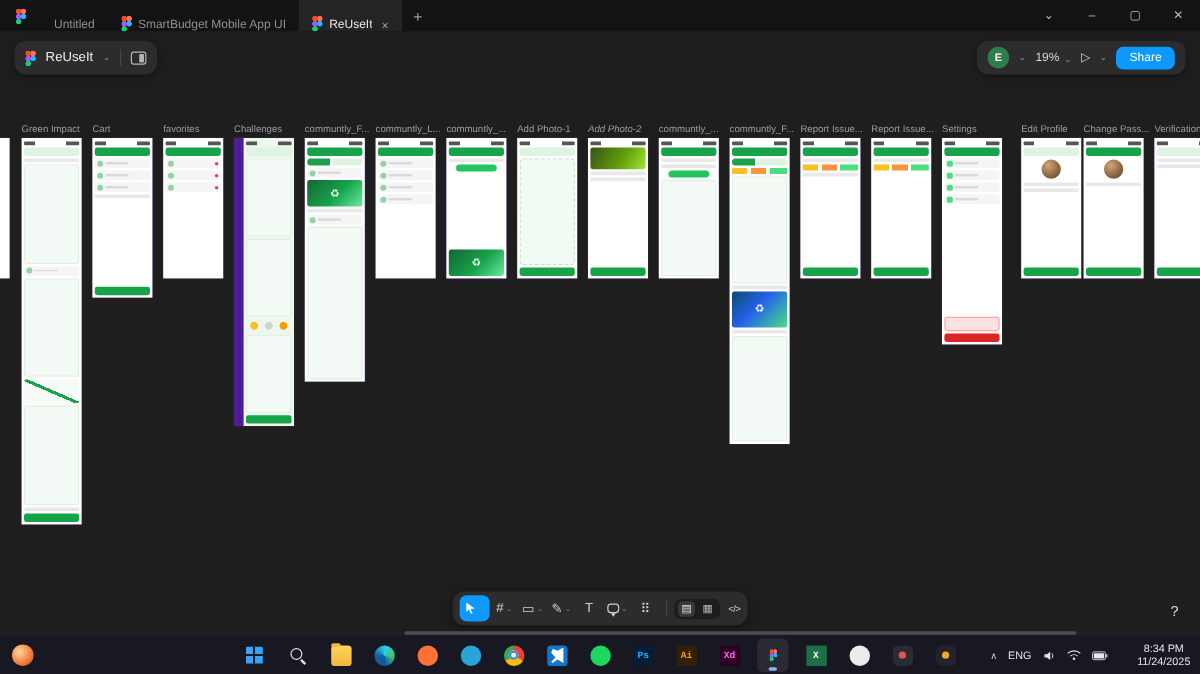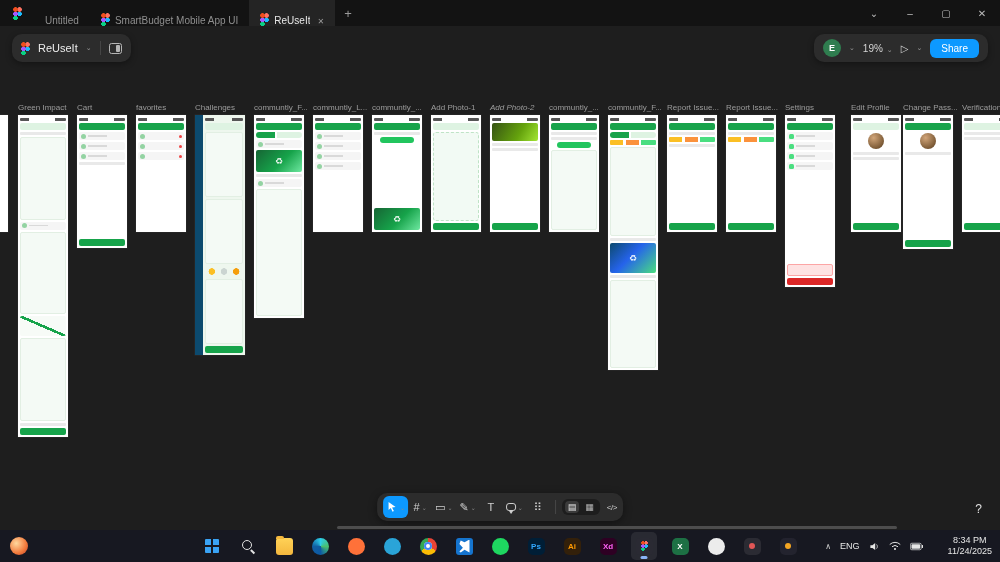--- a/index.html
+++ b/index.html
@@ -43,21 +43,21 @@
   .panel-ic::before { content:""; position:absolute; right:1px; top:1px; bottom:1px; width:3.5px; background:#b5b5b5; border-radius:1px; }
   .file-name { color:#ececec; }
   .avatar { width:18px; height:18px; border-radius:50%; background:#2f7d4f; color:#fff;
     display:flex; align-items:center; justify-content:center; font-size:9px; font-weight:bold; }
   .zoom-box { display:flex; align-items:flex-end; gap:4px; color:#d4d4d4; font-size:10px; }
   .play-ic { font-size:10px; color:#d4d4d4; }
   .share-btn { background:#0d99ff; color:#fff; font-size:10px; padding:4px 11px; border-radius:6px; }
 
   
   .frames { position:absolute; inset:0; pointer-events:none; }
-  .frame { position:absolute; top:115px; width:50px; background:#0c4a6e;
+  .frame { position:absolute; top:115px; width:50px; background:#4c1d95;
     box-shadow:0 0 0 0.5px rgba(255,255,255,.07); pointer-events:auto; display:flex; flex-direction:column; }
   .frame-label { position:absolute; top:-12px; left:0; font-size:8px; color:#9c9c9c; white-space:nowrap; }
   .frame-body { flex:1; display:flex; flex-direction:column; gap:2px; padding:2px; overflow:hidden; background:#fff; }
   .frame-partial { position:absolute; top:115px; left:0; width:8px; height:117px; background:#fff;
     box-shadow:0 0 0 0.5px rgba(255,255,255,.07); }
 
   .p { flex:none; }
   .p-status { height:3px; margin-top:1px; border-radius:1px;
     background:linear-gradient(to right,#555 0 9px, transparent 9px calc(100% - 11px), #555 calc(100% - 11px)); }
   .p-appbar { height:7px; border-radius:2px; background:#18a34b; }
@@ -143,21 +143,21 @@
   .ic-folder::before { content:""; position:absolute; top:-2px; left:0; width:8px; height:3px;
     background:#f4b73e; border-radius:2px 2px 0 0; }
   .ic-edge { border-radius:50%; background:conic-gradient(from 180deg,#0c59a4,#115ea3,#2ccdea,#49c06f,#0c59a4); }
   .ic-circle { border-radius:50%; background:var(--bg); }
   .ic-chrome { border-radius:50%; background:conic-gradient(#ea4335 0 120deg, #fbbc05 120deg 240deg, #34a853 240deg 360deg); }
   .ic-chrome::after { content:""; position:absolute; inset:4.5px; background:#fff; border-radius:50%;
     box-shadow:inset 0 0 0 2px #4285f4; }
   .ic-vscode { background:#1574cf; border-radius:3px; }
   .ic-vscode::after { content:""; position:absolute; inset:2px 3px; background:#fff;
     clip-path:polygon(100% 0,100% 100%,55% 78%,20% 100%,8% 92%,40% 64%,8% 34%,20% 8%,55% 22%); }
-  .ic-badge { background:var(--bg); color:var(--fg); border-radius:5px; }
+  .ic-badge { background:var(--bg); color:var(--fg); border-radius:0;font-family:Liberation Mono, monospace; }
   .ic-figma { background:#2a2a33; border-radius:4px; }
   .ic-figma::after { content:""; width:7px; height:10px; background:
     radial-gradient(circle at 2px 1.8px, #f24e1e 1.6px, transparent 1.9px),
     radial-gradient(circle at 5px 1.8px, #ff7262 1.6px, transparent 1.9px),
     radial-gradient(circle at 2px 5px,   #a259ff 1.6px, transparent 1.9px),
     radial-gradient(circle at 5px 5px,   #1abcfe 1.6px, transparent 1.9px),
     radial-gradient(circle at 2px 8.2px, #0acf83 1.6px, transparent 1.9px); }
   .ic-dot { border-radius:5px; background:var(--bg); }
   .ic-dot::after { content:""; width:6px; height:6px; border-radius:50%; background:var(--fg); }
   .tb-right { position:absolute; right:8px; top:0; bottom:0; display:flex; align-items:center;
@@ -413,21 +413,21 @@
           <div class="p p-status"></div>
           <div class="p p-appbar-light"></div>
           <div class="p p-avatar-lg"></div>
           <div class="p p-line"></div>
           <div class="p p-line"></div>
           <div class="p p-grow"></div>
           <div class="p p-btn-g"></div>
         </div>
       </div>
 
-      <div class="frame" style="left: 903px; height: 134px;">
+      <div class="frame" style="left: 903px; height: 117px;">
         <span class="frame-label">Change Pass...</span>
         <div class="frame-body">
           <div class="p p-status"></div>
           <div class="p p-appbar"></div>
           <div class="p p-avatar-lg"></div>
           <div class="p p-line"></div>
           <div class="p p-grow"></div>
           <div class="p p-btn-g"></div>
         </div>
       </div>

